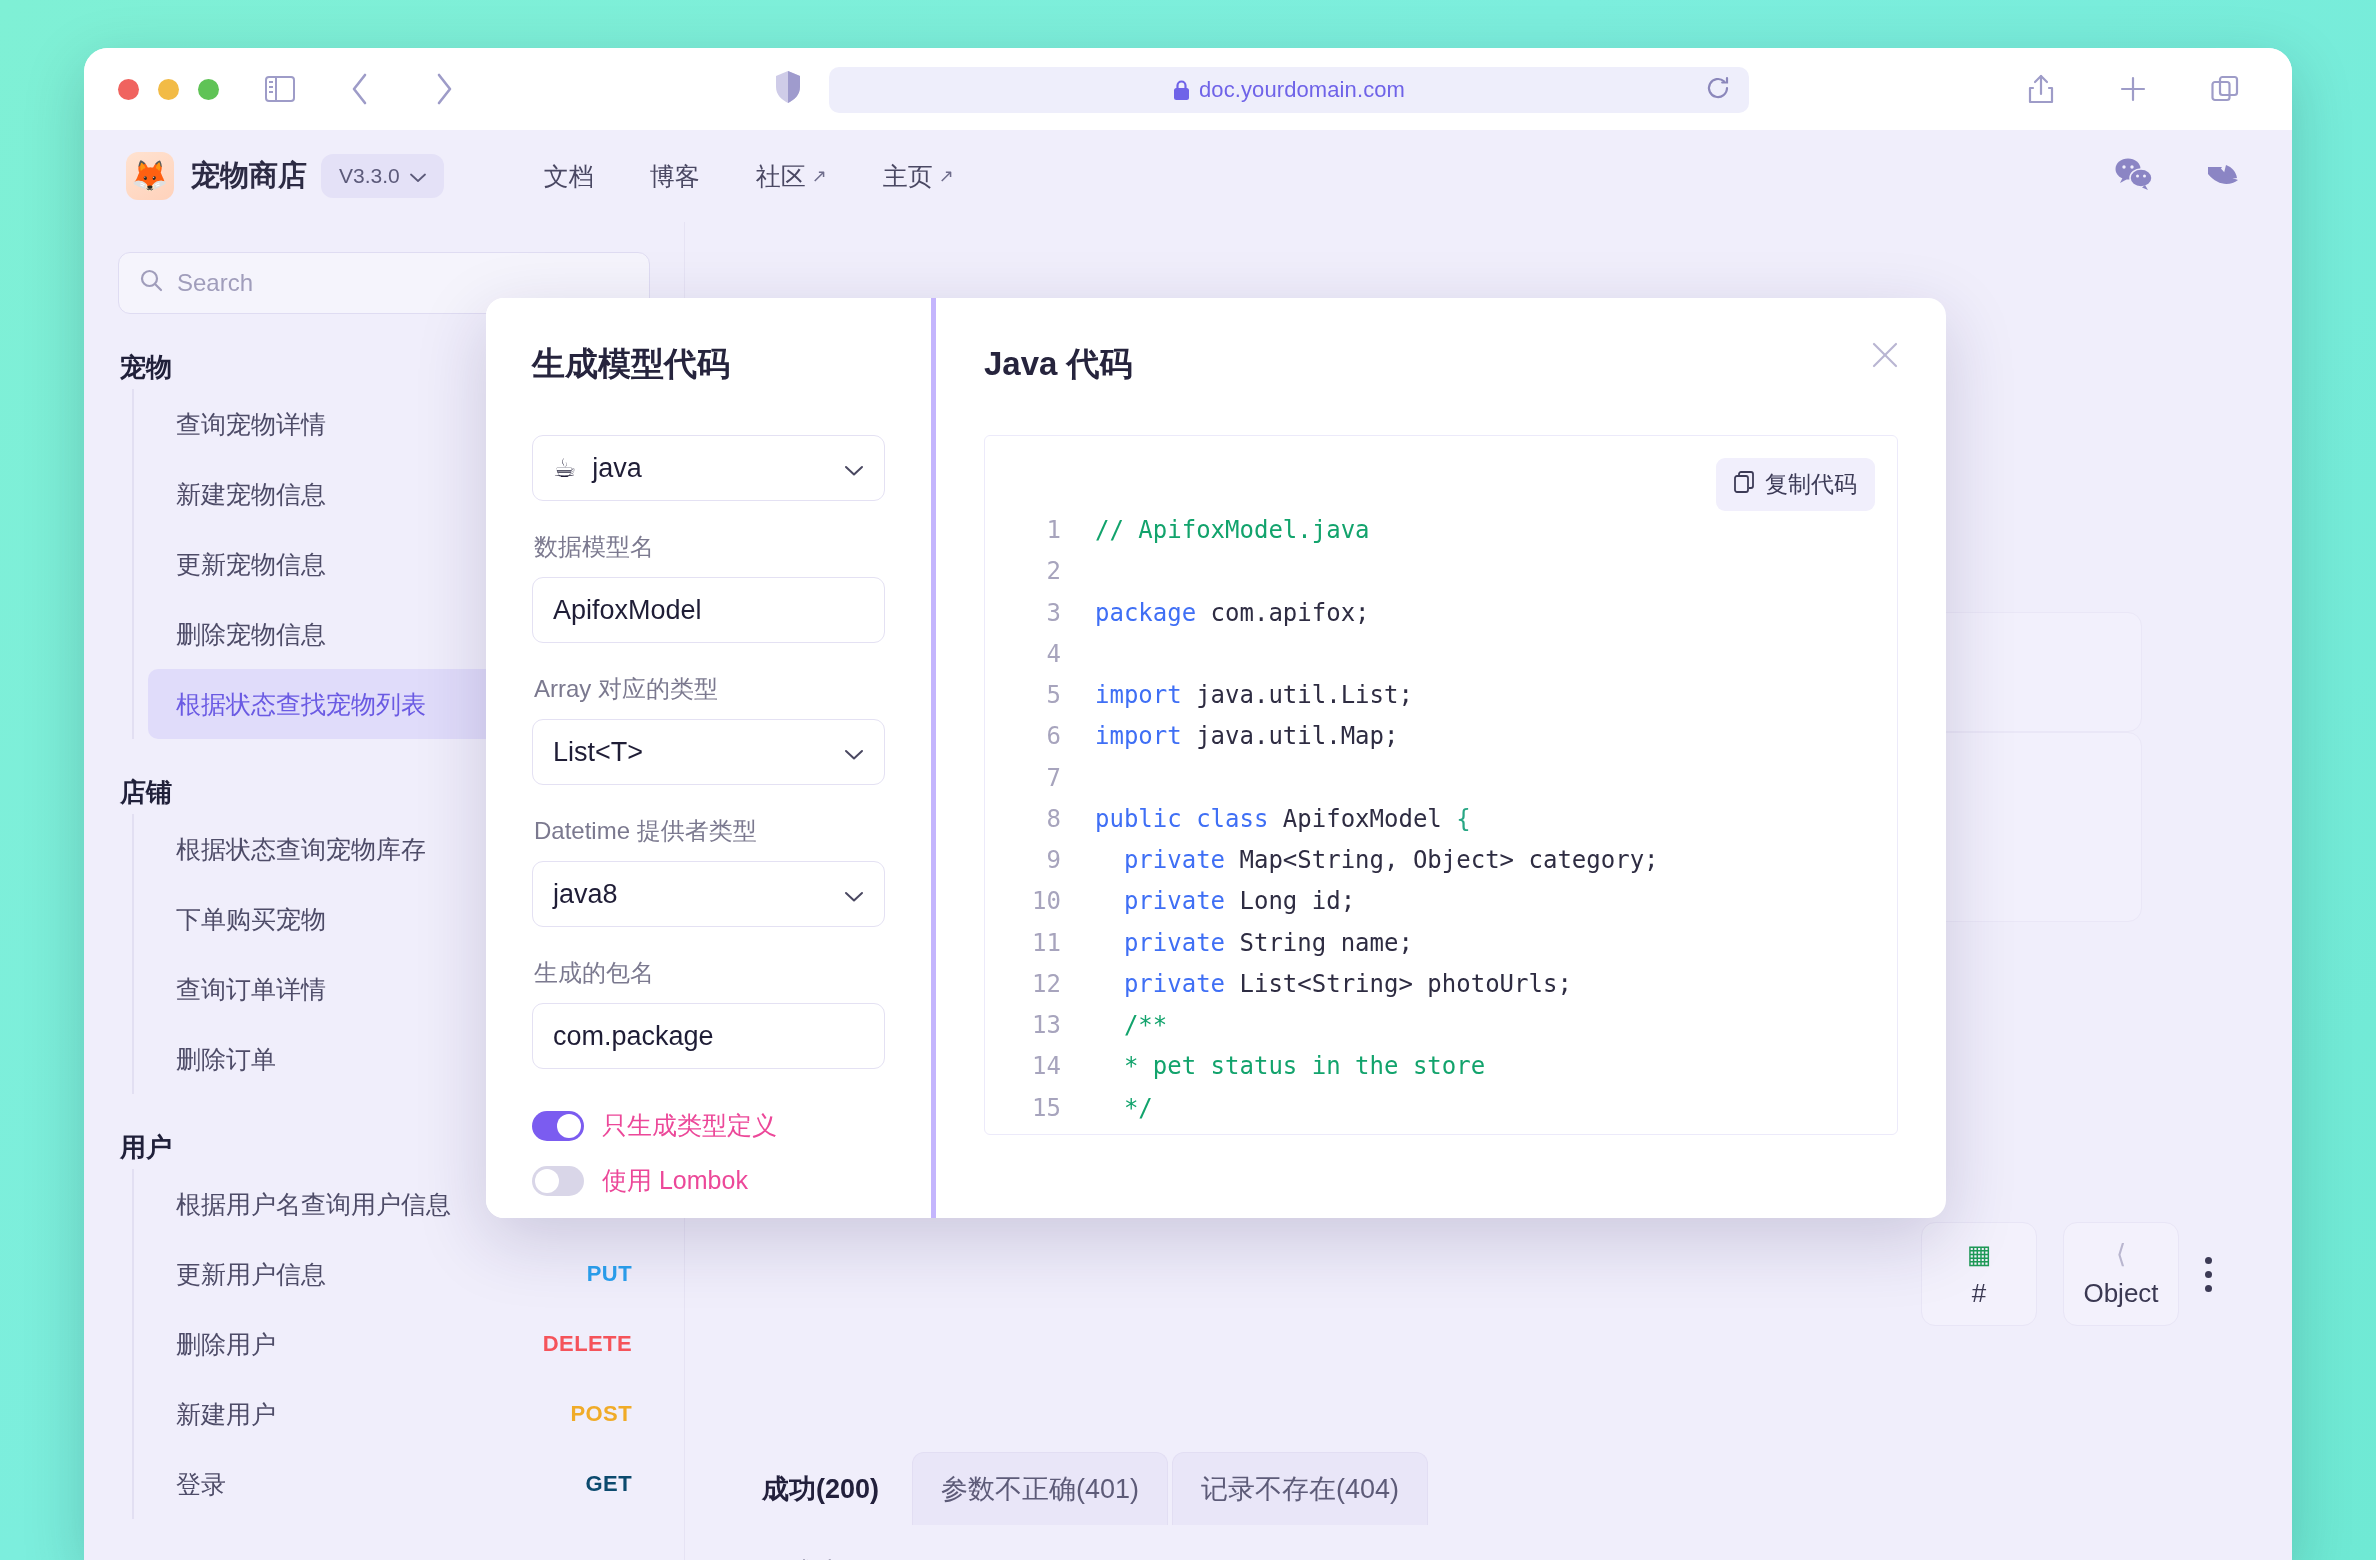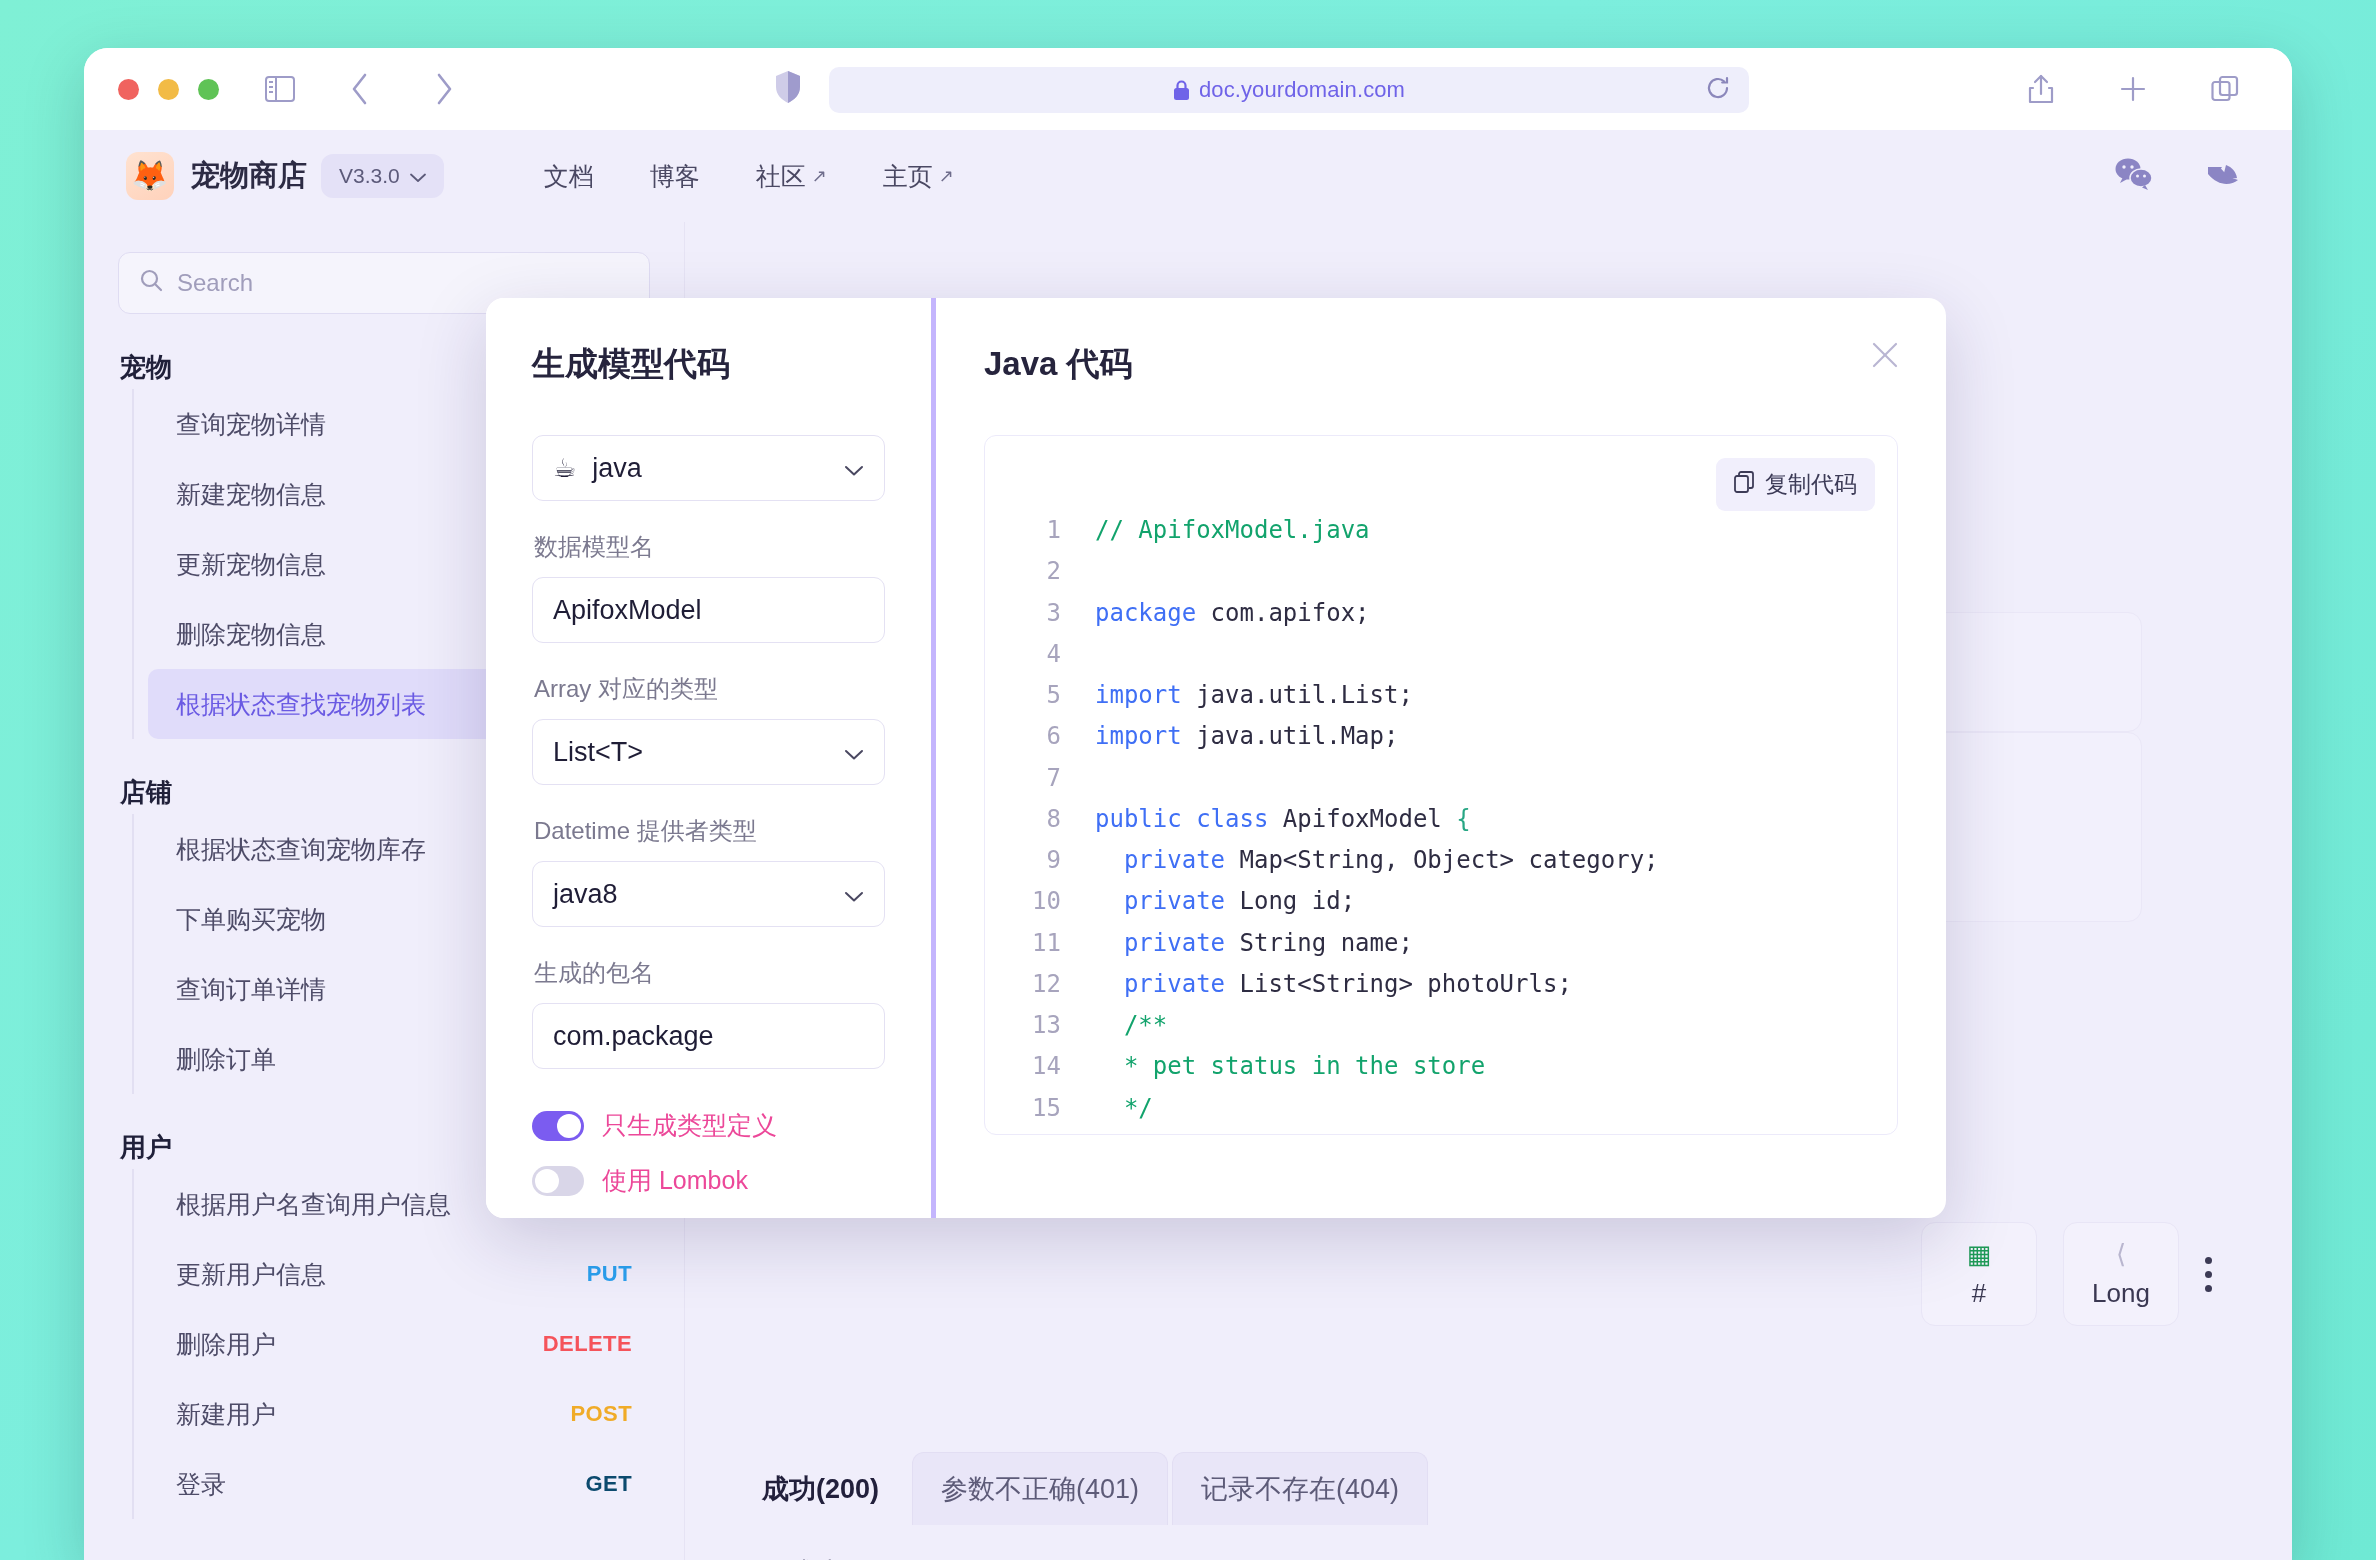--- a/index.html
+++ b/index.html
@@ -261,21 +261,21 @@
   .modal-right { flex: 1; padding: 44px 48px; position: relative; }
   .modal-right-title { font-size: 33px; font-weight: 700; color: #26243d; }
   .modal-close {
     position: absolute; right: 44px; top: 40px;
     font-size: 40px; color: #b9b5d2; line-height: 1;
     font-weight: 300;
   }
   .code-card {
     margin-top: 48px;
     border: 1px solid #eceafa;
-    border-radius: 12px;
+    border-radius: 6px;
     height: 700px;
     overflow: hidden;
     position: relative;
     background: #fff;
   }
   .copy-btn {
     position: absolute; right: 22px; top: 22px;
     background: #f1effc;
     border-radius: 9px;
     padding: 11px 18px;
@@ -509,21 +509,21 @@
       <div class="ghost-card gc1"></div>
       <div class="ghost-card gc2"></div>
 
       <div class="type-chips">
         <div class="chip">
           <span class="glyph" style="color:#1f9a57">▦</span>
           <span>#</span>
         </div>
         <div class="chip">
           <span class="glyph" style="color:#b9b6cf">⟨</span>
-          <span>Long</span>
+          <span>Object</span>
         </div>
         <div class="kebab">
             <i></i>
             <i></i>
             <i></i>
           </div>
       </div>
 
       <div class="resp-area">
         <div class="resp-tabs">

